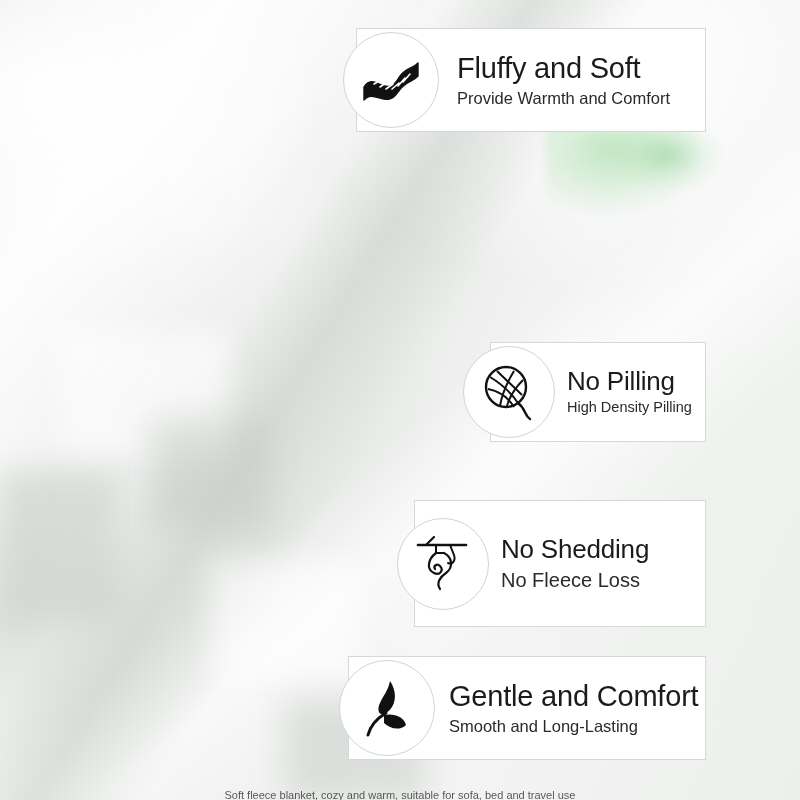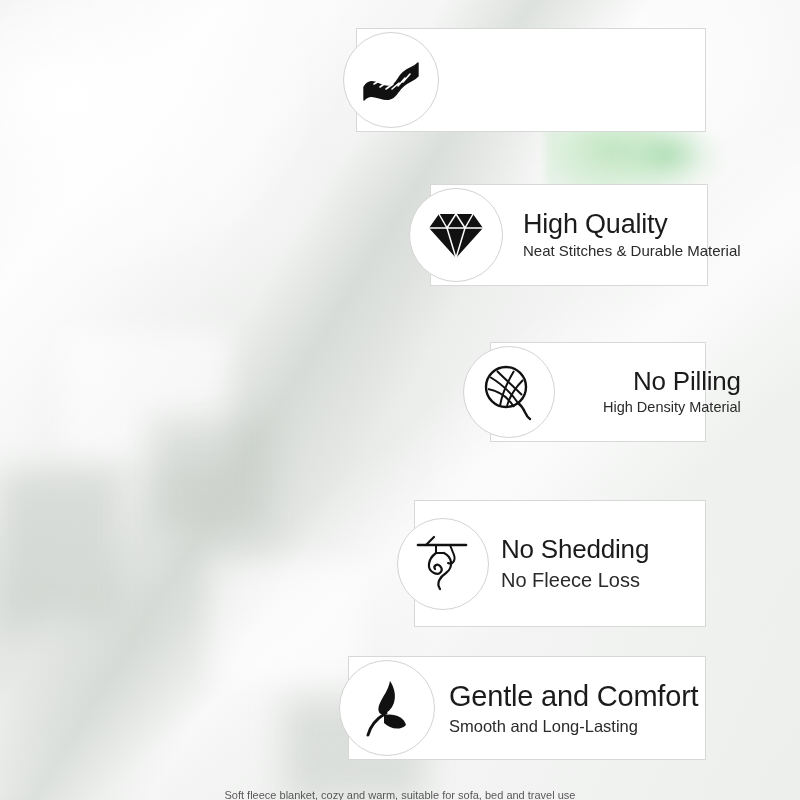--- a/index.html
+++ b/index.html
@@ -125,21 +125,21 @@
   #feature-0 .subtitle { font-size: 16.5px; }
 
   #feature-1 { left: 430px; top: 184px; width: 278px; height: 102px; }
   #feature-1 .badge { left: -22px; width: 94px; height: 94px; }
   #feature-1 .texts { margin-left: 92px; }
   #feature-1 .title { font-size: 27px; }
   #feature-1 .subtitle { font-size: 15px; }
 
   #feature-2 { left: 490px; top: 342px; width: 216px; height: 100px; }
   #feature-2 .badge { left: -28px; width: 92px; height: 92px; }
-  #feature-2 .texts { margin-left: 112px; align-items: flex-end; }
+  #feature-2 .texts { margin-left: 76px; }
   #feature-2 .title { font-size: 26px; }
   #feature-2 .subtitle { font-size: 14.5px; }
 
   #feature-3 { left: 414px; top: 500px; width: 292px; height: 127px; }
   #feature-3 .badge { left: -18px; width: 92px; height: 92px; }
   #feature-3 .texts { margin-left: 86px; }
   #feature-3 .title { font-size: 26px; }
   #feature-3 .subtitle { font-size: 20px; }
 
   #feature-4 { left: 348px; top: 656px; width: 358px; height: 104px; }
@@ -183,50 +183,42 @@
 
   <div class="features">
 
     <div class="feature" id="feature-0">
       <div class="badge">
         <svg width="62" height="52" viewBox="0 0 62 52">
           <path d="M4 33 C14 17, 26 45, 38 25 C46 12, 52 16, 58 9 L58 22 C52 29, 46 26, 38 38 C27 56, 14 34, 4 46 Z" fill="#111" stroke="#111" stroke-width="1.4" stroke-linejoin="round"></path>
           <path d="M14 30 L21 26 M20 33 L27 28 M26 35 L33 30 M32 35 L39 29 M38 32 L45 24 M43 28 L50 20" stroke="#ffffff" stroke-width="1.6" stroke-linecap="round"></path>
         </svg>
       </div>
-    </div>
-
-    <div class="feature" id="feature-1">
-      <div class="badge">
-        <svg width="58" height="54" viewBox="0 0 58 54">
-          <path d="M12 6 L46 6 L56 20 L29 50 L2 20 Z" fill="#111"></path>
-          <path d="M2 20 L56 20 M12 6 L20 20 L29 50 M46 6 L38 20 L29 50 M20 20 L29 6 L38 20" stroke="#ffffff" stroke-width="1.5" fill="none"></path>
-        </svg>
-      </div>
-      <div class="texts">
-        <div class="title">High Quality</div>
-        <div class="subtitle">Neat Stitches &amp; Durable Material</div>
-      </div>
-    </div>
+      <div class="texts">
+        <div class="title">Fluffy and Soft</div>
+        <div class="subtitle">Provide Warmth and Comfort</div>
+      </div>
+    </div>
+
 
     <div class="feature" id="feature-2">
       <div class="badge">
         <svg width="58" height="58" viewBox="0 0 58 58">
           <circle cx="26" cy="24" r="20" fill="none" stroke="#111" stroke-width="2.4"></circle>
           <path d="M10 14 C20 20, 30 28, 38 40" stroke="#111" stroke-width="2" fill="none"></path>
           <path d="M17 8 C25 16, 34 24, 42 32" stroke="#111" stroke-width="2" fill="none"></path>
           <path d="M8 26 C18 28, 28 34, 34 44" stroke="#111" stroke-width="2" fill="none"></path>
           <path d="M34 8 C28 18, 22 30, 20 43" stroke="#111" stroke-width="2" fill="none"></path>
           <path d="M43 17 C36 24, 30 32, 27 43" stroke="#111" stroke-width="2" fill="none"></path>
           <path d="M38 40 C46 46, 44 52, 50 56" stroke="#111" stroke-width="2.4" fill="none" stroke-linecap="round"></path>
         </svg>
       </div>
       <div class="texts">
         <div class="title">No Pilling</div>
-        <div class="subtitle">High Density Material</div>
+        <div class="subtitle">High Density Pilling</div>
       </div>
     </div>
 
     <div class="feature" id="feature-3">
       <div class="badge">
         <svg width="58" height="58" viewBox="0 0 58 58">
           <path d="M4 10 L52 10" stroke="#111" stroke-width="2.6" stroke-linecap="round"></path>
           <path d="M12 10 L20 2" stroke="#111" stroke-width="2.2" stroke-linecap="round"></path>
           <path d="M22 10 L22 18" stroke="#111" stroke-width="2"></path>
           <path d="M22 18 C14 24, 12 34, 20 38 C26 41, 30 35, 26 31 C23 28, 19 31, 21 34" stroke="#111" stroke-width="2.2" fill="none" stroke-linecap="round"></path>

